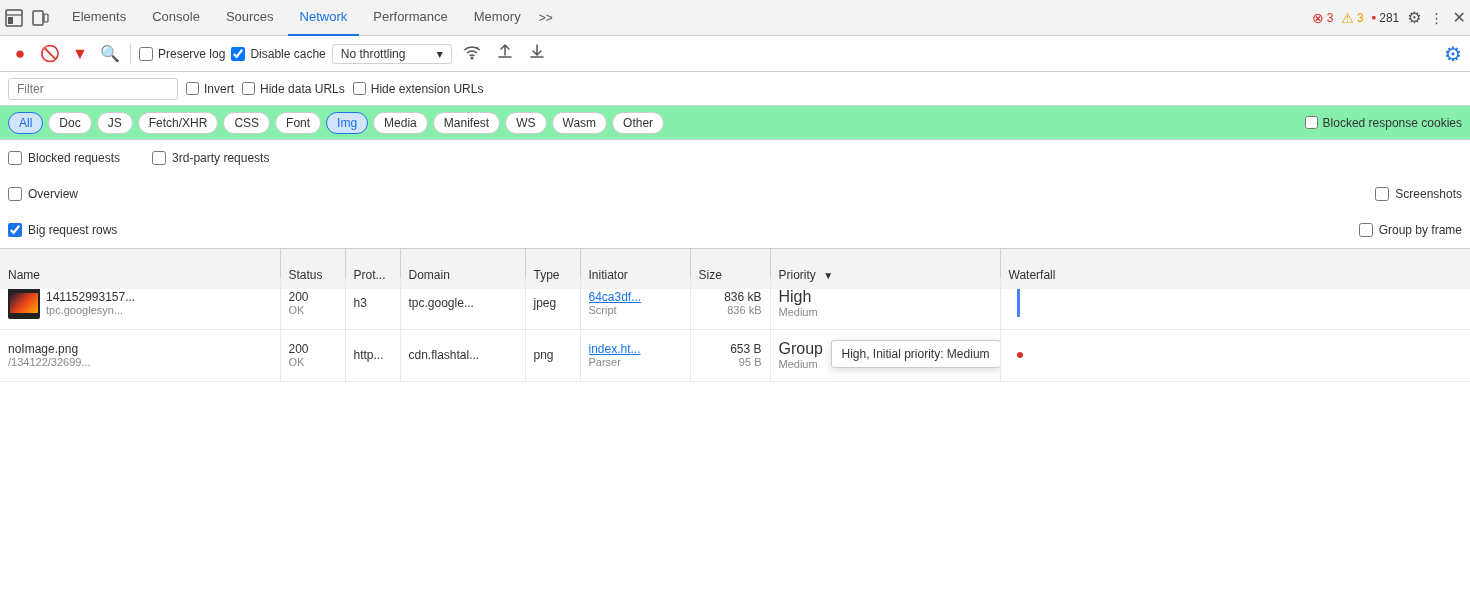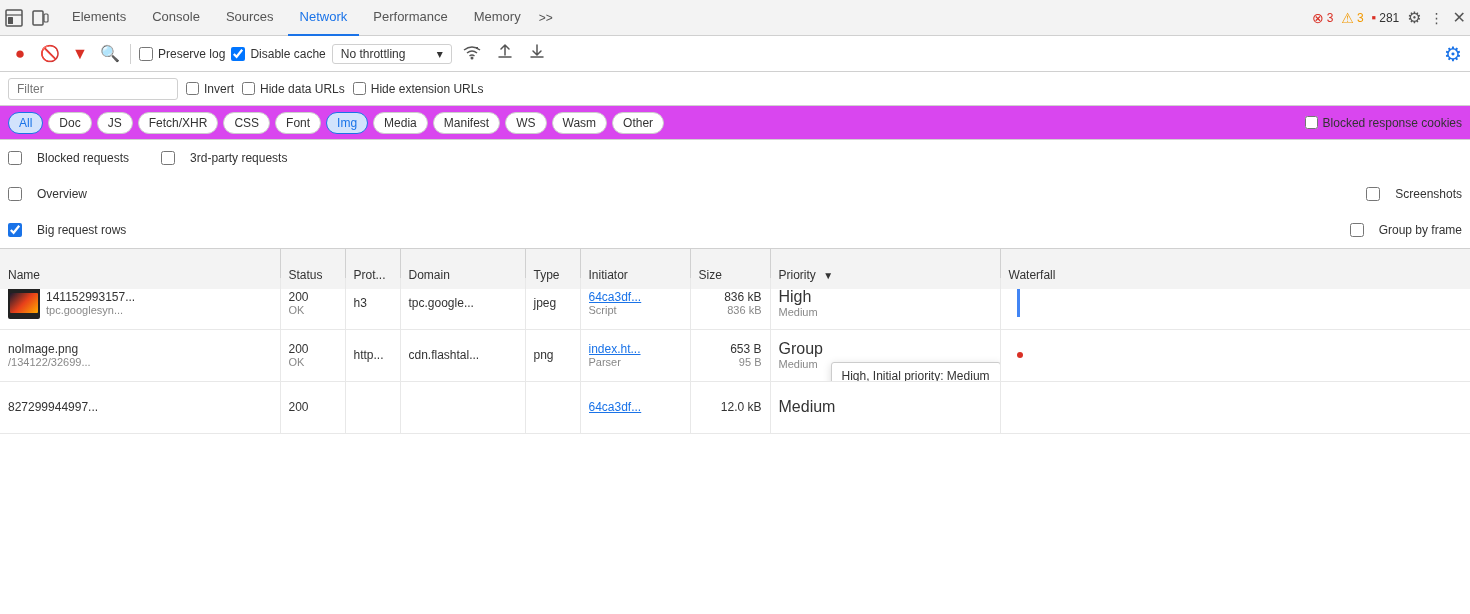--- a/index.html
+++ b/index.html
@@ -55,35 +55,35 @@
     .filter-input {
       width: 170px; height: 22px; border: 1px solid #d0d0d0; border-radius: 3px;
       padding: 0 8px; font-size: 12px; outline: none; color: #333;
     }
     .filter-checkbox-group { display: flex; align-items: center; gap: 5px; font-size: 12px; }
     .filter-checkbox-group input[type=checkbox] { width: 13px; height: 13px; }
 
     
     .type-row {
       display: flex; align-items: center; height: 34px; border-bottom: 1px solid #d0d0d0;
-      padding: 0 8px; gap: 5px; background: #d946ef;
+      padding: 0 8px; gap: 5px; background: #86efac;
     }
     .type-btn {
       padding: 2px 10px; height: 22px; border: 1px solid #ccc; border-radius: 11px;
       cursor: pointer; font-size: 12px; background: #fff; color: #333; white-space: nowrap;
     }
     .type-btn.active { background: #d2e3fc; border-color: #1a73e8; color: #1a73e8; }
     .type-divider { flex: 1; }
     .blocked-checkbox-group { display: flex; align-items: center; gap: 5px; font-size: 12px; }
     .blocked-checkbox-group input[type=checkbox] { width: 13px; height: 13px; }
 
     
     .options-section { border-bottom: 1px solid #d0d0d0; background: #fff; }
     .options-row { display: flex; align-items: center; height: 36px; padding: 0 8px; gap: 8px; }
-    .opt-checkbox-group { display: flex; align-items: flex-start; gap: 15px; font-size: 12px; }
+    .opt-checkbox-group { display: flex; align-items: flex-start; gap: 6px; font-size: 12px; }
     .opt-checkbox-group input[type=checkbox] { width: 14px; height: 14px; }
     .opt-spacer { flex: 1; }
     .opt-right { display: flex; align-items: center; gap: 8px; font-size: 12px; }
 
     
     .table-container { overflow: auto; height: calc(614px - 36px - 36px - 34px - 34px - 36px - 36px - 36px); }
     .net-table { width: 100%; border-collapse: collapse; table-layout: fixed; }
     .net-table thead tr { height: 28px; background: #f3f3f3; border-bottom: 1px solid #d0d0d0; }
     .net-table th {
       text-align: left; padding: 0 8px; font-size: 12px; font-weight: 500;
@@ -418,51 +418,26 @@
           <div class="row-initiator-sub">Parser</div>
         </td>
         <td class="col-size">
           <div class="row-size-main">653 B</div>
           <div class="row-size-sub">95 B</div>
         </td>
         <td class="col-priority" style="position:relative;">
           <div class="row-priority-main">Group</div>
           <div class="row-priority-sub">Medium</div>
 
-          <div class="tooltip-box" style="position:absolute; left:60px; top:32px; z-index:200;">
+          <div class="tooltip-box" style="position:absolute; left:60px; top:10px; z-index:200;">
             <span>High, Initial priority: Medium</span>
           </div>
         </td>
         <td class="col-waterfall">
           <div class="waterfall-bar">
             <div class="wf-dot-red"></div>
           </div>
         </td>
       </tr>
 
-      <tr class="big-row">
-        <td class="col-name">
-          <div class="name-cell">
-            <div class="name-text">
-              <div class="row-name-main">827299944997...</div>
-            </div>
-          </div>
-        </td>
-        <td class="col-status">
-          <div class="row-status-num">200</div>
-        </td>
-        <td class="col-prot"></td>
-        <td class="col-domain"></td>
-        <td class="col-type"></td>
-        <td class="col-initiator">
-          <a class="row-initiator-link">64ca3df...</a>
-        </td>
-        <td class="col-size">
-          <div class="row-size-main">12.0 kB</div>
-        </td>
-        <td class="col-priority">
-          <div class="row-priority-main">Medium</div>
-        </td>
-        <td class="col-waterfall"></td>
-      </tr>
     </tbody>
   </table>
 </div>
 
 </body></html>

